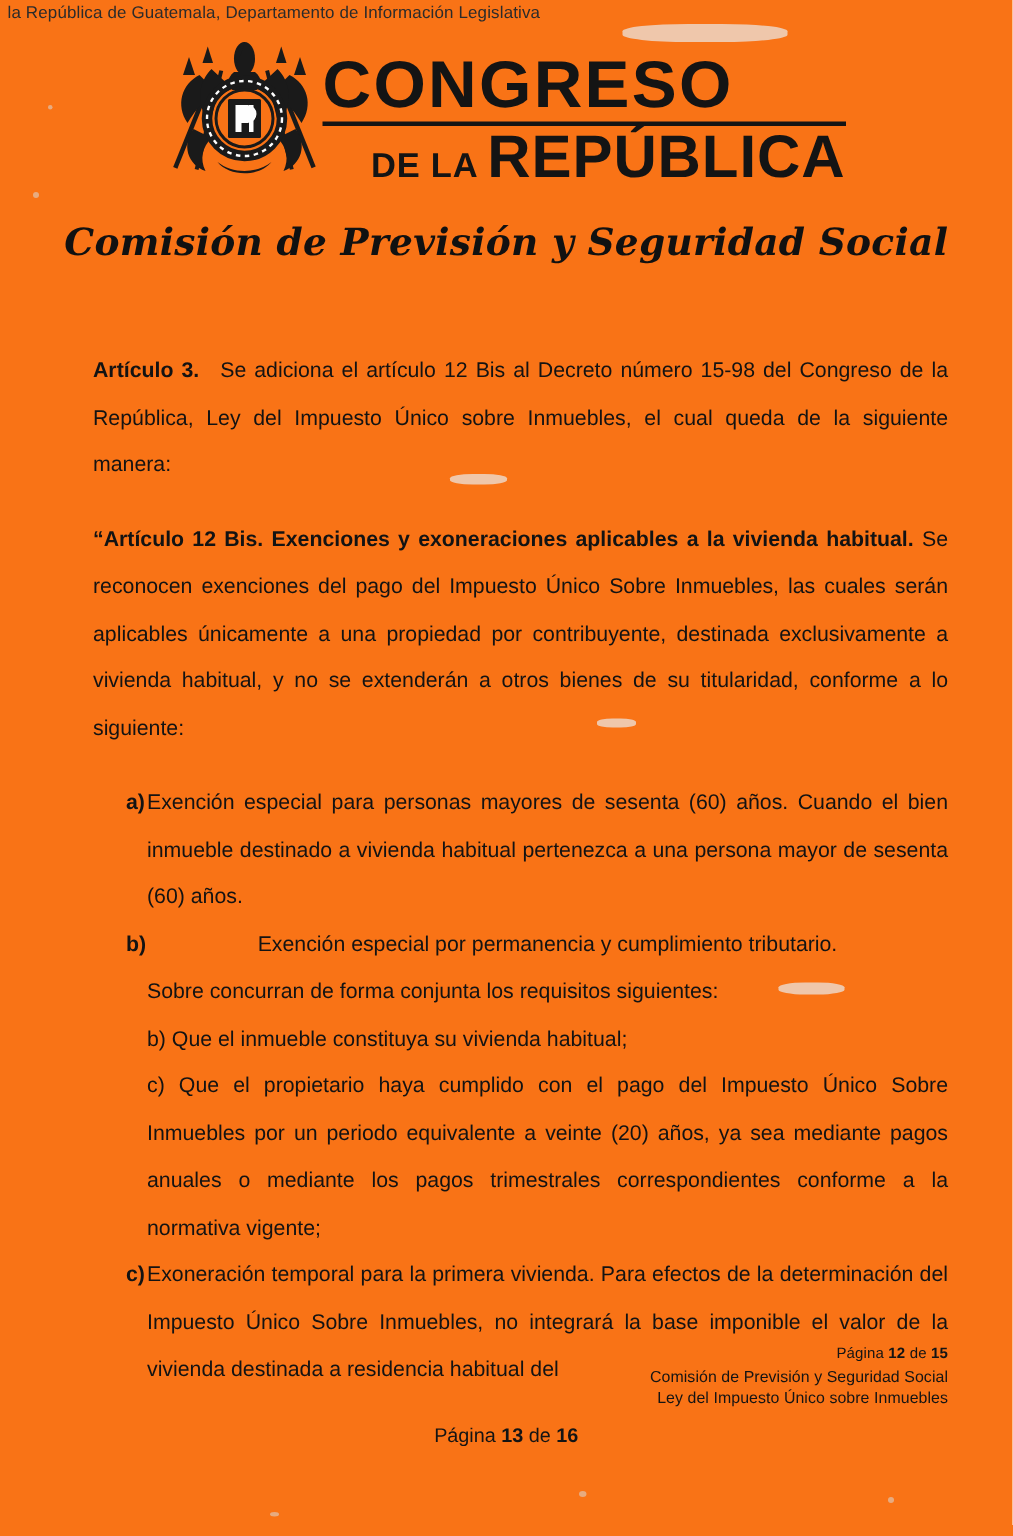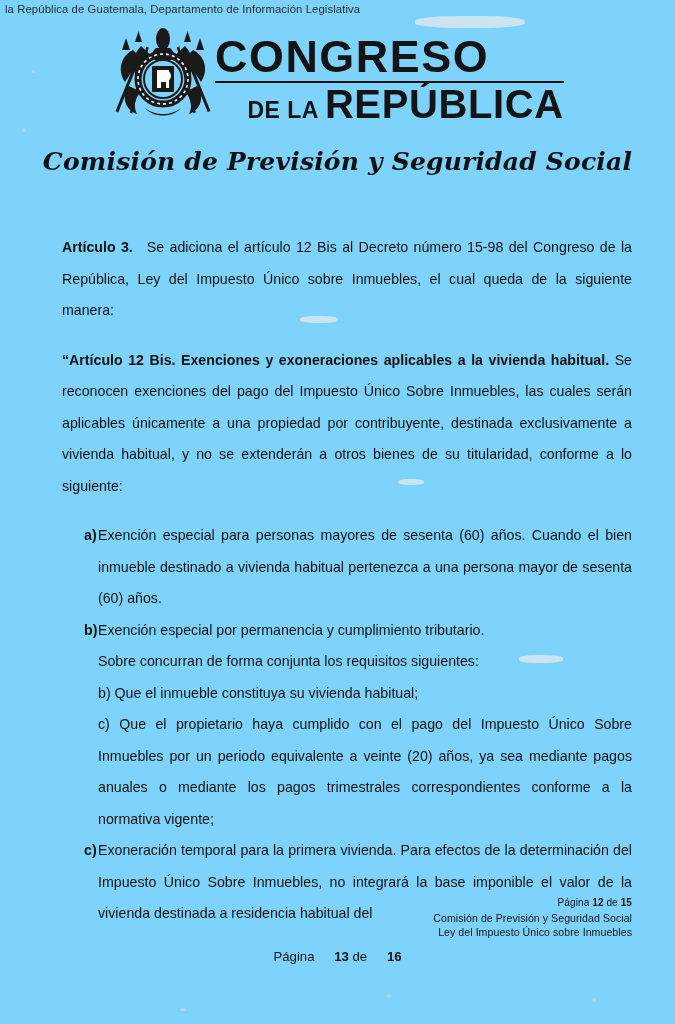--- a/index.html
+++ b/index.html
@@ -15,21 +15,21 @@
     overflow: hidden;
     font-family: "Liberation Sans", sans-serif;
     color: #111111;
     -webkit-font-smoothing: antialiased;
   }
 
   
   #page {
     position: absolute;
     inset: 0;
-    background: #7dd3fc;
+    background: #f97316;
     text-decoration: underline;
   }
 
   
   .speck {
     position: absolute;
     background: #d8d8d8;
     border-radius: 50%;
     opacity: .55;
     pointer-events: none;
@@ -165,21 +165,21 @@
     left: 22px;
     top: 0;
     font-weight: bold;
     font-size: 14.2px;
   }
   ol.alpha-list > li .li-body {
     text-align: justify;
     text-justify: inter-word;
   }
   ol.alpha-list > li .li-body.flush {
-    text-align: left;
+    text-align: center;
   }
   .sub-line {
     text-align: left;
   }
 
   
   #footer-right {
     position: absolute;
     left: 300px;
     top: 893px;
@@ -201,21 +201,21 @@
 
   #footer-center {
     position: absolute;
     top: 949px;
     left: 0;
     width: 675px;
     text-align: center;
     font-size: 13.2px;
     color: #141414;
   }
-  #footer-center b { font-weight: bold; margin-left: 16px; }
+  #footer-center b { font-weight: bold; }
 </style>
 </head>
 <body>
 
 <div id="page">
 
   <div class="speck" style="left:32px;top:70px;width:3px;height:3px;"></div>
   <div class="speck" style="left:22px;top:128px;width:4px;height:4px;"></div>
   <div class="smudge" style="left:415px;top:16px;width:110px;height:12px;"></div>
   <div class="smudge" style="left:300px;top:316px;width:38px;height:7px;"></div>

